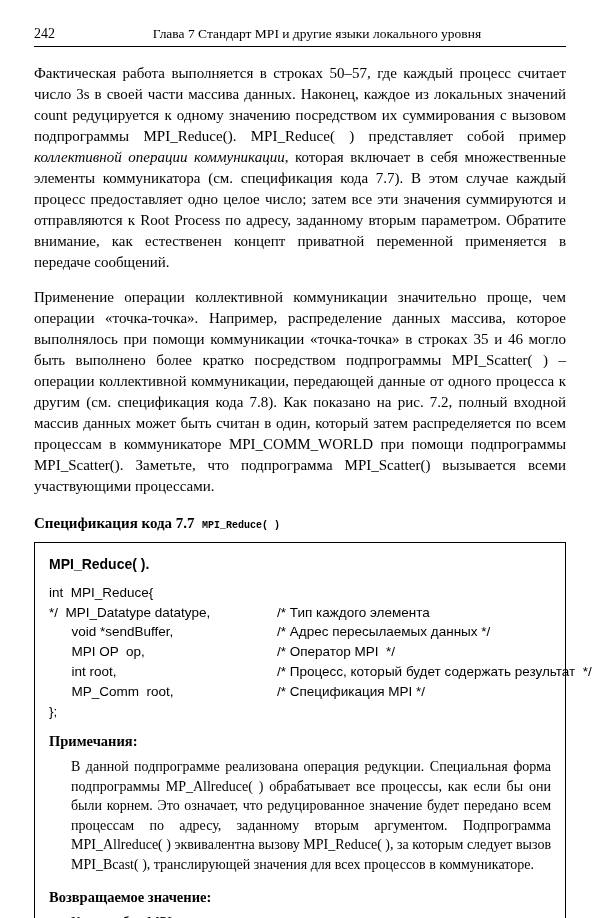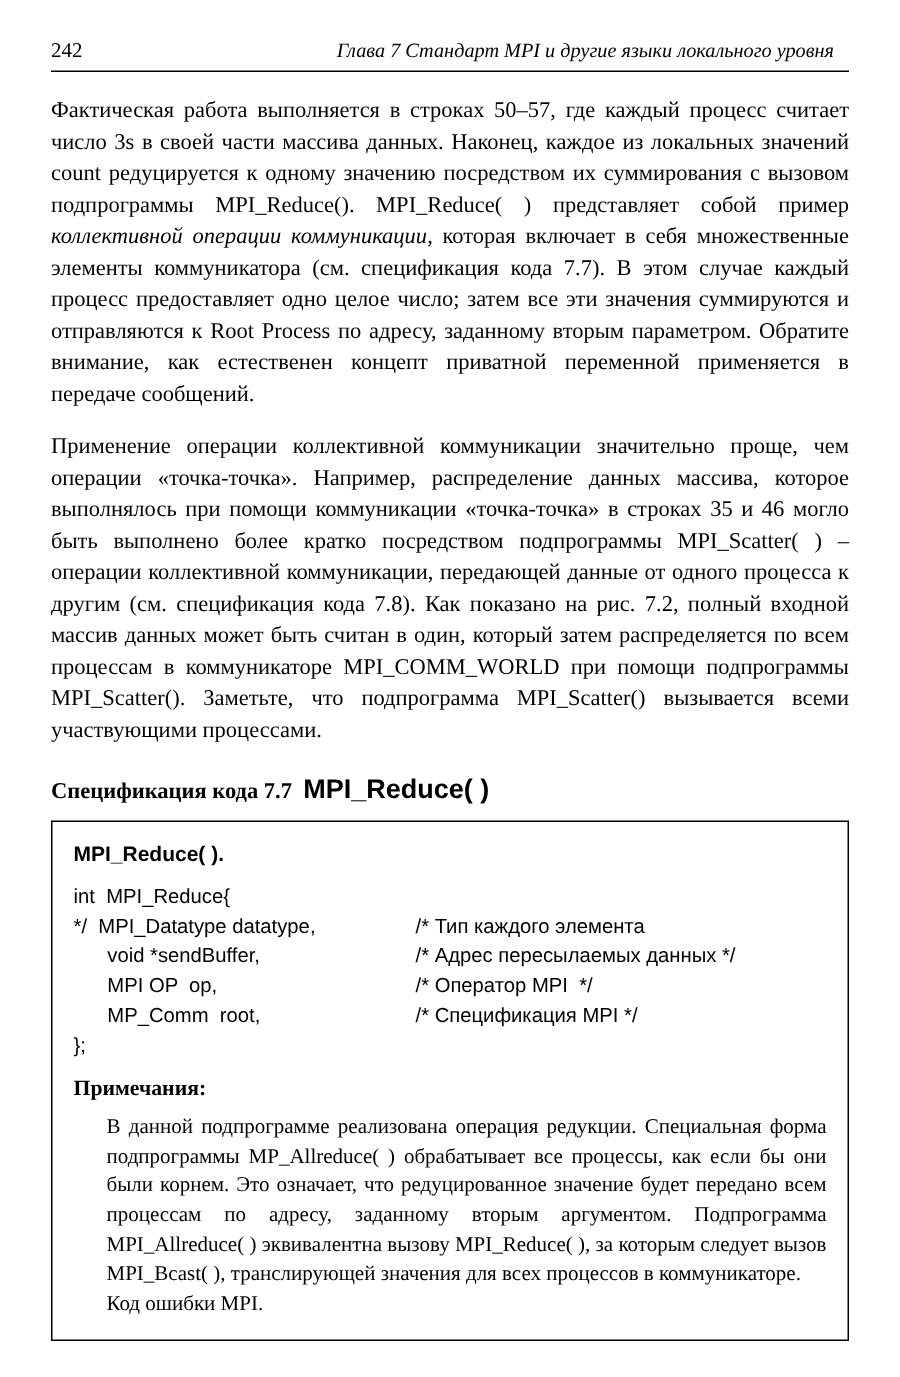--- a/index.html
+++ b/index.html
@@ -30,25 +30,24 @@
     margin-bottom: 4px;
   }
   .header .pageno {
     font-size: 14px;
     font-weight: normal;
     width: 44px;
     flex: 0 0 auto;
   }
   .header .chapter {
     flex: 1 1 auto;
-    text-align: right;
+    text-align: center;
     font-size: 13.5px;
     padding-right: 10px;
     white-space: nowrap;
-    font-style: italic;
   }
   .rule {
     border: 0;
     border-top: 1px solid #000;
     margin: 3px 0 16px 0;
   }
   
   .para {
     font-size: 15px;
     line-height: 1.40;
@@ -62,23 +61,23 @@
   }
   .ital { font-style: italic; }
   
   .spec-heading {
     font-family: "Liberation Serif", serif;
     font-weight: bold;
     font-size: 15px;
     margin: 18px 0 10px 0;
   }
   .spec-heading .mono-part {
-    font-family: Liberation Sans, sans-serif;
+    font-family: Liberation Mono, monospace;
     font-weight: bold;
-    font-size: 18px;
+    font-size: 10px;
   }
   
   .codebox {
     border: 1px solid #000;
     padding: 12px 14px 14px 14px;
     font-size: 14px;
     line-height: 1.34;
   }
   .codebox .title {
     font-family: "Liberation Sans", sans-serif;
@@ -158,28 +157,33 @@
       </div>
       <div class="code-line">
         <span class="lhs">      void *sendBuffer,</span>
         <span class="rhs">/* Адрес пересылаемых данных */</span>
       </div>
       <div class="code-line">
         <span class="lhs">      MPI OP  op,</span>
         <span class="rhs">/* Оператор MPI  */</span>
       </div>
       <div class="code-line">
+        <span class="lhs">      int root,</span>
+        <span class="rhs">/* Процесс, который будет содержать результат  */</span>
+      </div>
+      <div class="code-line">
         <span class="lhs">      MP_Comm  root,</span>
         <span class="rhs">/* Спецификация MPI */</span>
       </div>
       <div class="code-line">
         <span class="lhs">};</span>
         <span class="rhs"></span>
       </div>
     </div>
 
     <div class="notes-title">Примечания:</div>
     <p class="notes-body">В данной подпрограмме реализована операция редукции. Специальная форма подпрограммы MP_Allreduce( ) обрабатывает все процессы, как если бы они были корнем. Это означает, что редуцированное значение будет передано всем процессам по адресу, заданному вторым аргументом. Подпрограмма MPI_Allreduce( ) эквивалентна вызову MPI_Reduce( ), за которым следует вызов MPI_Bcast( ), транслирующей значения для всех процессов в коммуникаторе.</p>
 
+    <div class="ret-title">Возвращаемое значение:</div>
     <p class="ret-body">Код ошибки MPI.</p>
   </div>
 
 </div>
 
 </body></html>

